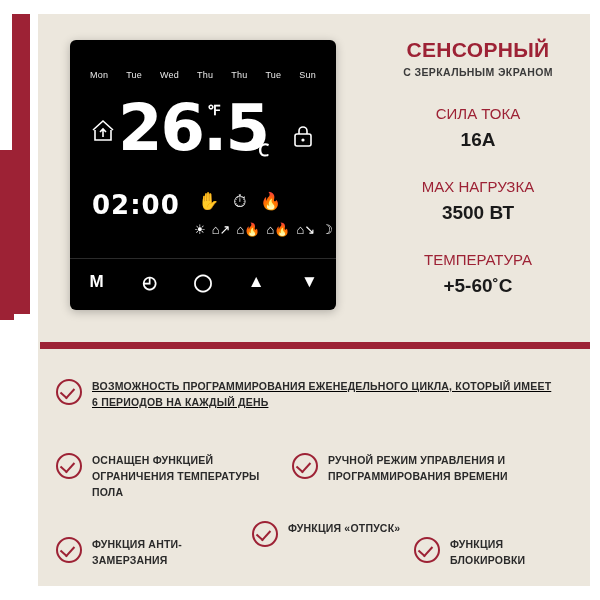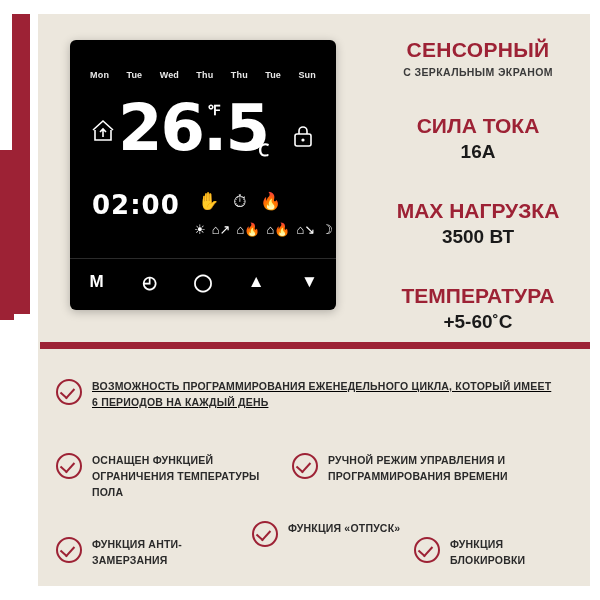--- a/index.html
+++ b/index.html
@@ -76,21 +76,21 @@
   .days-row {
     position: absolute;
     top: 30px; left: 20px;
     width: 226px;
     display: flex;
     justify-content: space-between;
     font-size: 9px;
     color: #e8e8e8;
     letter-spacing: 0.2px;
   }
-  .day { font-weight: bold; }
+  .day { font-weight: normal; }
 
   .temp-block {
     position: absolute;
     top: 58px; left: 0;
     width: 266px;
     height: 80px;
   }
   .house-icon {
     position: absolute;
     left: 20px; top: 20px;
@@ -194,25 +194,24 @@
   }
   .spec-sub {
     font-size: 10.5px;
     font-weight: bold;
     color: #3a3a3a;
     letter-spacing: 0.4px;
     margin-top: 4px;
   }
   .spec-group { margin-top: 24px; }
   .spec-label {
-    font-size: 21px;
-    font-weight: bold;
+    font-size: 15px;
+    font-weight: normal;
     color: #9d2235;
     line-height: 23px;
-    margin-top: 36px;
   }
   .spec-value {
     font-size: 19px;
     font-weight: bold;
     color: #1a1a1a;
     line-height: 23px;
     margin-top: 3px;
   }
 
   

